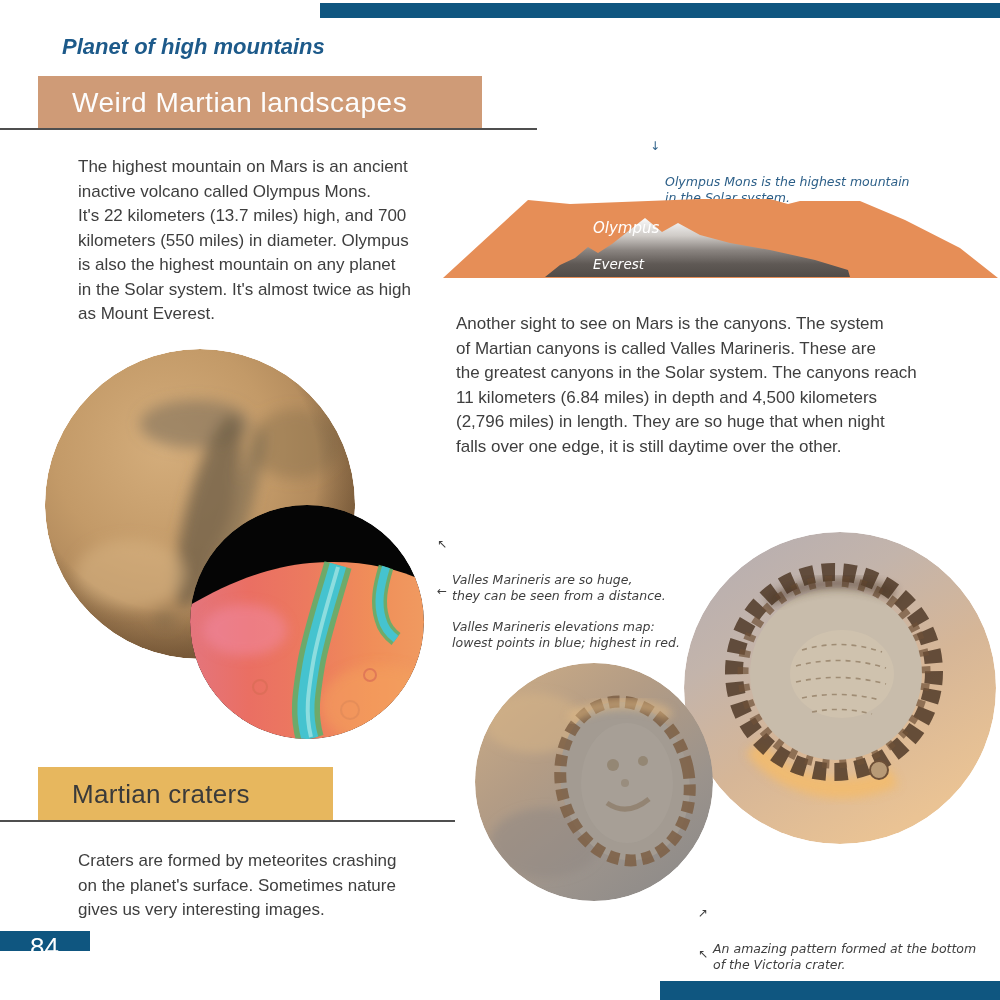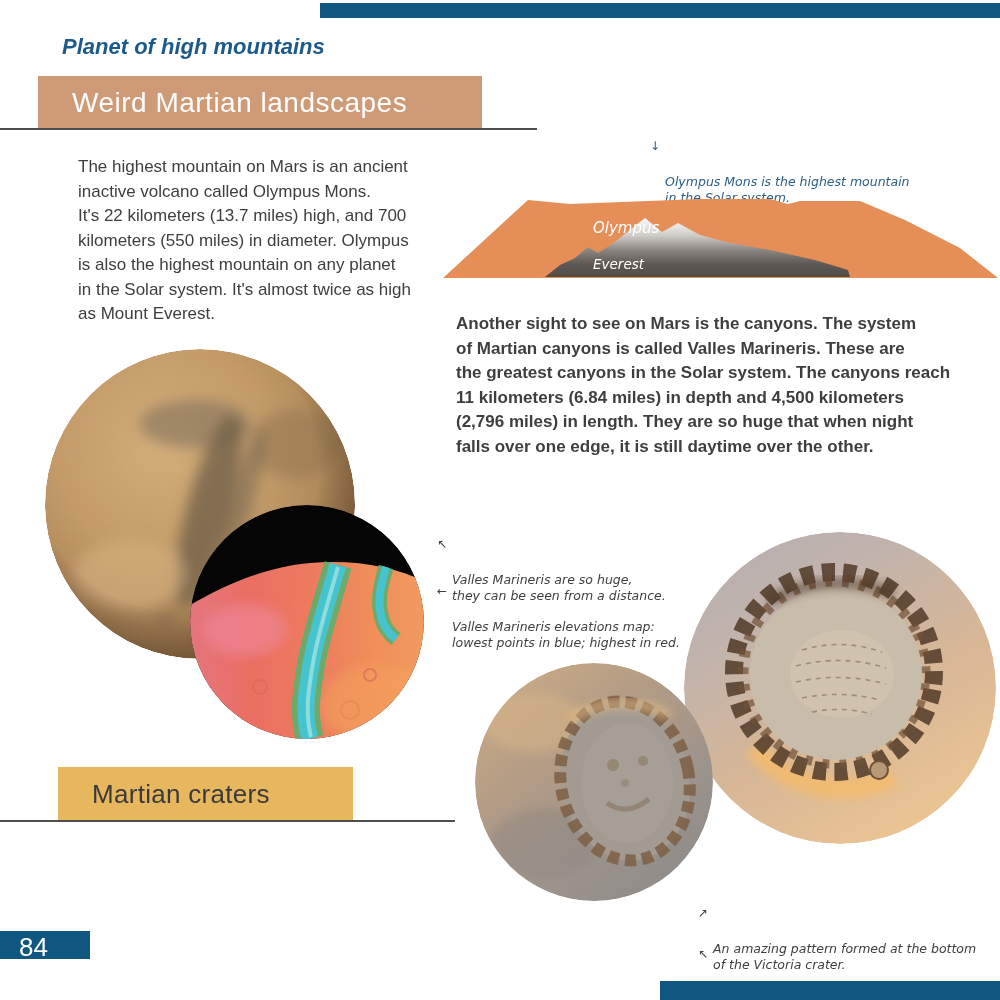--- a/index.html
+++ b/index.html
@@ -6,47 +6,47 @@
   .page{position:relative;width:1000px;height:1000px;background:#ffffff;overflow:hidden;
         font-family:"Liberation Sans",sans-serif;}
   .bar{position:absolute;background:#0f5680;}
   .bar-top{left:320px;top:3px;width:680px;height:15px;}
   .bar-bottom{left:660px;top:981px;width:340px;height:19px;}
   .kicker{position:absolute;left:62px;top:34px;font-size:22px;font-style:italic;font-weight:600;
           color:#1d5a8a;}
   .title-block{position:absolute;display:flex;align-items:center;text-align:center;}
   .title-tan{left:38px;top:76px;width:444px;height:54px;background:#cf9b77;}
   .title-tan span{color:#fdfdfd;font-size:28px;font-weight:400;letter-spacing:.5px;padding-left:34px;}
-  .title-gold{left:38px;top:767px;width:295px;height:55px;background:#e7b75e;margin-left:20px;}
+  .title-gold{left:38px;top:767px;width:295px;height:55px;background:#e7b75e;}
   .title-gold span{color:#3a3a3a;font-size:26px;font-weight:400;letter-spacing:.3px;padding-left:34px;}
   .rule{position:absolute;height:2px;background:#4f4f4f;}
   .rule-1{left:0;top:128px;width:537px;}
   .rule-2{left:0;top:820px;width:455px;}
   .para{position:absolute;font-size:17px;line-height:24.5px;color:#3e3e3e;white-space:pre-line;}
   .para-1{left:78px;top:155px;width:400px;}
-  .para-2{left:456px;top:312px;width:530px;font-weight:bold;}
+  .para-2{left:456px;top:312px;width:530px;}
   .para-3{left:78px;top:849px;width:380px;}
   .caption{position:absolute;display:flex;align-items:flex-start;font-style:italic;
            font-size:12.5px;line-height:16px;color:#3e3e3e;font-family:"DejaVu Sans",sans-serif;}
   .cap-arrow{margin-right:5px;font-style:normal;font-size:12px;line-height:16px;}
   .cap-text{white-space:pre-line;margin-top:36px;}
   .cap-olympus{left:650px;top:138px;color:#2c5f88;}
   .cap-valles-distance{left:437px;top:536px;}
   .cap-valles-map{left:437px;top:583px;}
   .cap-victoria{left:698px;top:905px;}
   .cap-gale{left:698px;top:946px;}
   .photo{position:absolute;border-radius:50%;overflow:hidden;}
   .photo svg{display:block;}
   .ph-mars{left:45px;top:349px;width:310px;height:310px;}
   .ph-elev{left:190px;top:505px;width:234px;height:234px;}
   .ph-victoria{left:684px;top:532px;width:312px;height:312px;}
   .ph-gale{left:475px;top:663px;width:238px;height:238px;}
   .diagram{position:absolute;left:440px;top:185px;width:560px;height:95px;}
-  .page-badge{position:absolute;left:0;top:931px;width:90px;height:28px;background:#0f5680;
-              color:#ffffff;font-size:26px;line-height:32px;padding-left:19px;box-sizing:border-box;}
+  .page-badge{position:absolute;left:0;top:931px;width:90px;height:20px;background:#0f5680;
+              color:#ffffff;font-size:26px;line-height:32px;padding-left:30px;box-sizing:border-box;}
 </style>
 </head>
 <body>
 
 <div class="page">
 
   <div class="bar bar-top"></div>
 
   <div class="kicker">Planet of high mountains</div>
 
@@ -246,20 +246,23 @@
         <path d="M95,55 C125,38 165,36 195,52" fill="none" stroke="#e3bc85" stroke-width="8" opacity="0.8" filter="url(#fGb)"></path>
       </g>
     </svg>
   </div>
 
   <div class="title-block title-gold">
     <span>Martian craters</span>
   </div>
   <div class="rule rule-2"></div>
 
+  <div class="para para-3">Craters are formed by meteorites crashing
+on the planet's surface. Sometimes nature
+gives us very interesting images.</div>
 
   <div class="caption cap-victoria">
     <span class="cap-arrow">↗</span>
     <span class="cap-text">An amazing pattern formed at the bottom
 of the Victoria crater.</span>
   </div>
 
   <div class="caption cap-gale">
     <span class="cap-arrow">↖</span>
     <span class="cap-text">Gale crater “smiling” at us from They.</span>

